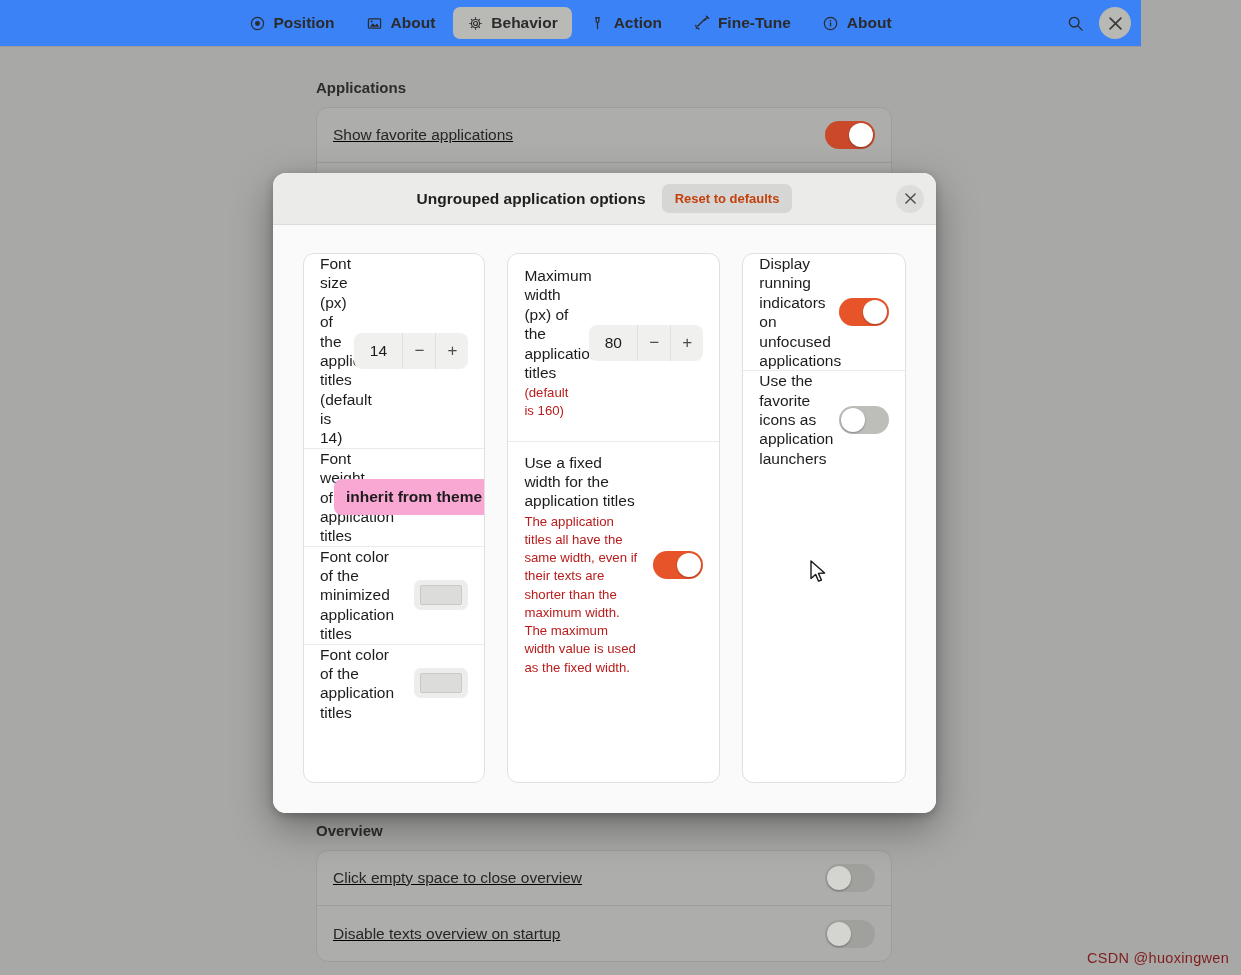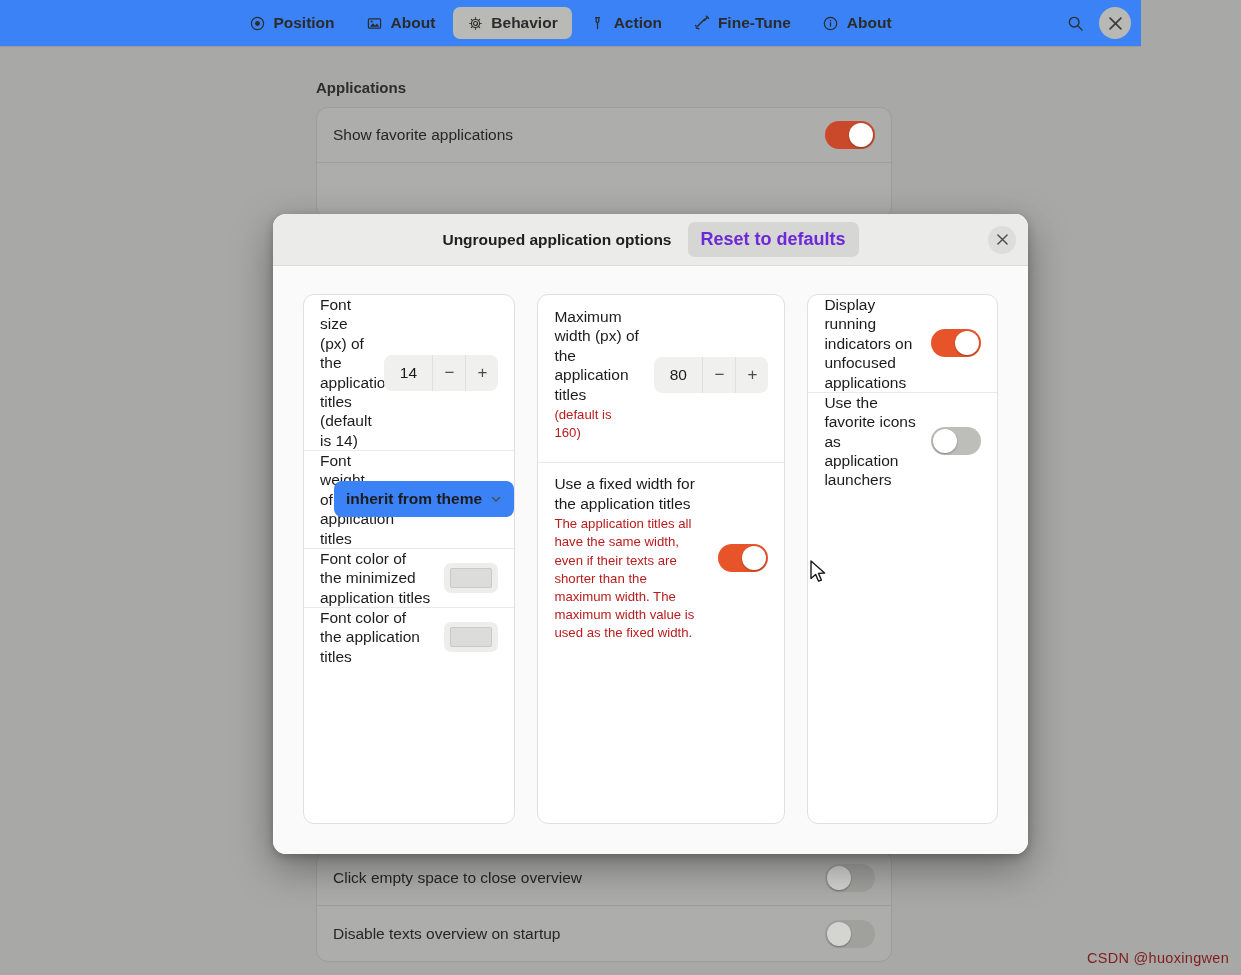--- a/index.html
+++ b/index.html
@@ -94,20 +94,21 @@
   }
 
   .bg-group {
     position: absolute;
     left: 316px;
     width: 576px;
     background: rgba(255,255,255,0.06);
     border: 1px solid #9d9d9a;
     border-radius: 12px;
     overflow: hidden;
+    text-decoration: underline;
   }
 
   .bg-row {
     height: 55px;
     display: flex;
     align-items: center;
     justify-content: space-between;
     padding: 0 16px;
     border-bottom: 1px solid #9d9d9a;
   }
@@ -139,29 +140,28 @@
 
   .toggle.on.dim { background: #c9492a; }
   .toggle.off.dim { background: #a0a09d; }
   .toggle.off.dim .knob { background: #d4d4d1; }
 
   
   .dialog {
     position: absolute;
     left: 273px;
     top: 173px;
-    width: 755px;
+    width: 663px;
     height: 640px;
     background: #fafafa;
     border-radius: 13px;
     box-shadow: 0 14px 40px rgba(0,0,0,0.36), 0 3px 10px rgba(0,0,0,0.22);
     overflow: hidden;
     display: flex;
     flex-direction: column;
-    margin-top: 41px;
   }
 
   .dlg-header {
     height: 52px;
     background: #ebebe9;
     border-bottom: 1px solid #dcdcda;
     display: flex;
     align-items: center;
     justify-content: center;
     position: relative;
@@ -169,23 +169,23 @@
   }
   .dlg-title {
     font-size: 15.5px;
     font-weight: bold;
     color: #1f1f1f;
   }
   .dlg-reset {
     background: #d6d6d4;
     border-radius: 7px;
     padding: 7px 13px;
-    font-size: 18px;
+    font-size: 13px;
     font-weight: bold;
-    color: #6d28d9;
+    color: #c2410c;
     cursor: default;
   }
   .dlg-close {
     position: absolute;
     right: 12px;
     width: 28px; height: 28px;
     border-radius: 50%;
     background: #dddddb;
     display: flex;
     align-items: center;
@@ -266,21 +266,21 @@
     font-size: 17px;
     color: #4b4b4b;
     cursor: default;
   }
 
   
   .dropdown {
     display: flex;
     align-items: center;
     gap: 8px;
-    background: #3b82f6;
+    background: #f9a8d4;
     border-radius: 8px;
     height: 36px;
     padding: 0 12px;
     font-size: 15.5px;
     font-weight: bold;
     color: #1c1c1c;
     cursor: default;
     flex: 0 0 auto;
   }
   .dropdown .chev { color: #4a4a4a; display:flex; }

